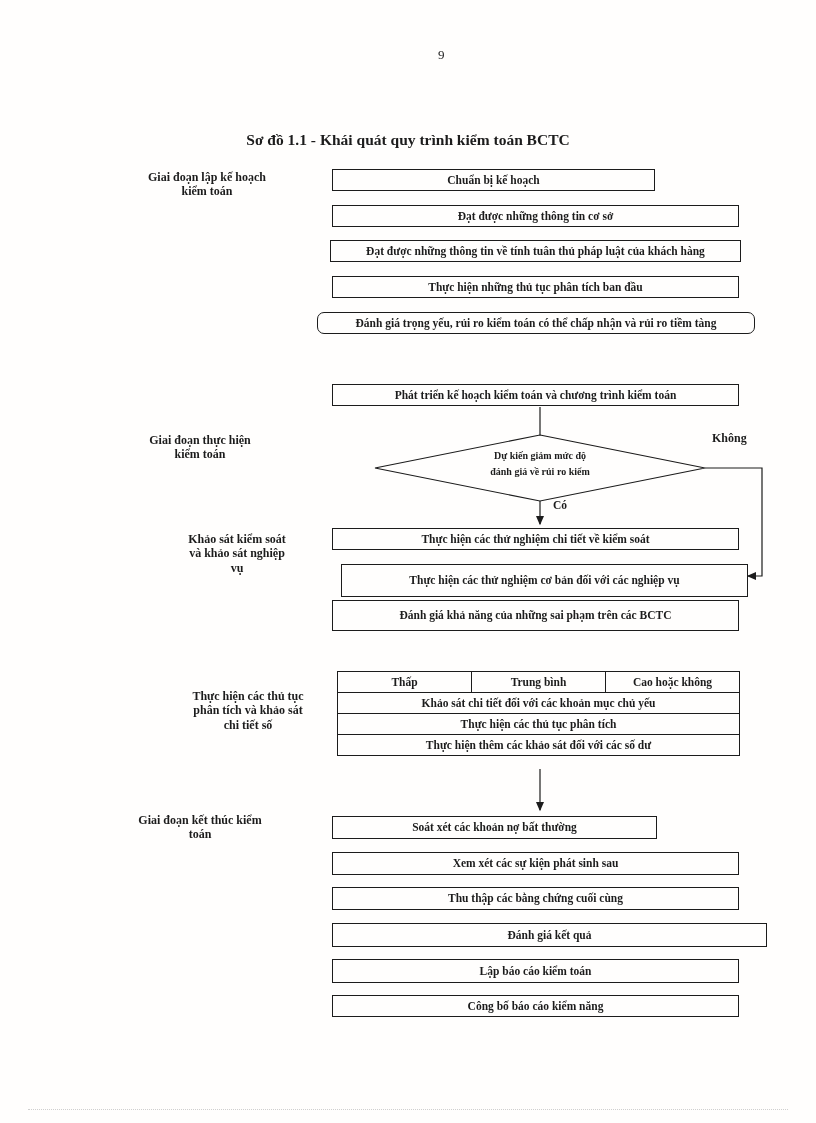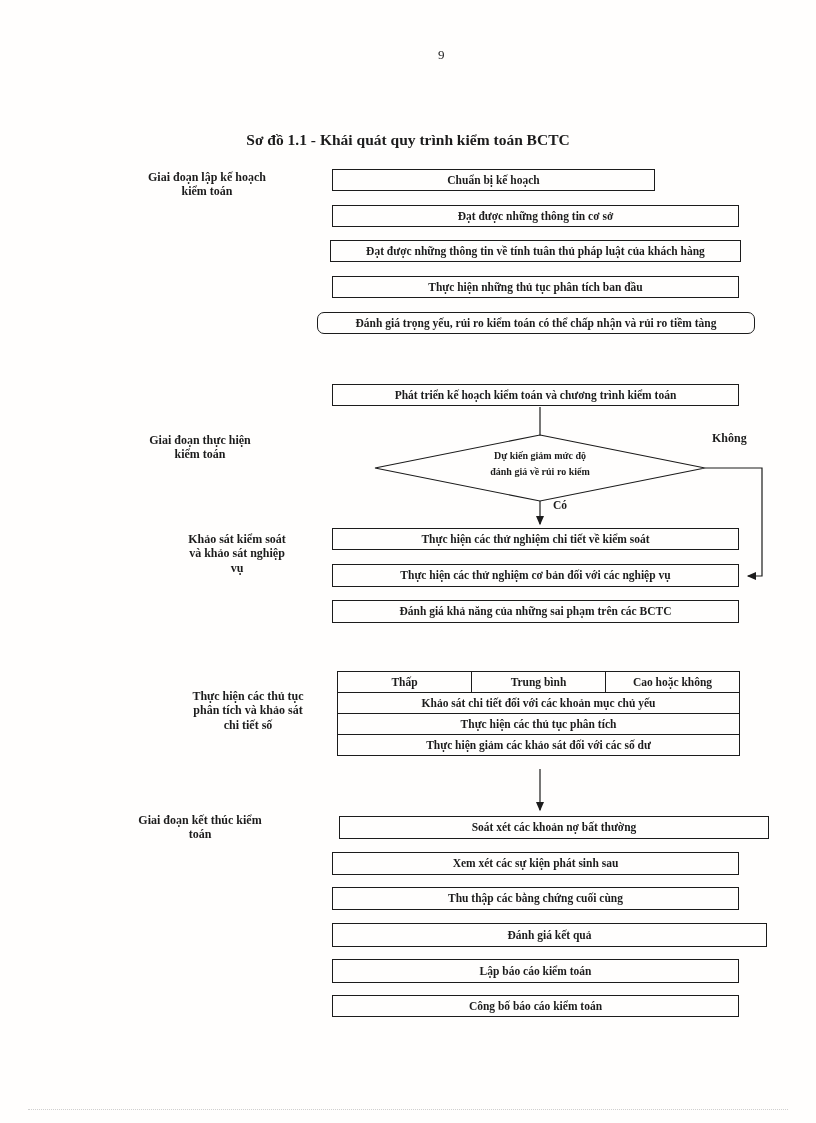--- a/index.html
+++ b/index.html
@@ -27,23 +27,23 @@
     font-weight:bold; font-size:11.5px; white-space:nowrap; line-height:1.1;
   }
   .b1 { left:332px; top:169px; width:323px; height:22px; }
   .b2 { left:332px; top:205px; width:407px; height:22px; }
   .b3 { left:330px; top:240px; width:411px; height:22px; }
   .b4 { left:332px; top:276px; width:407px; height:22px; }
   .b5 { left:317px; top:312px; width:438px; height:22px;border-radius:7px; }
   .b6 { left:330px; top:348px; width:411px; height:22px; }
   .b7 { left:332px; top:384px; width:407px; height:22px; }
   .e1 { left:332px; top:528px; width:407px; height:22px; }
-  .e2 { left:332px; top:564px; width:407px; height:23px; }
-  .e3 { left:332px; top:600px; width:407px; height:23px; }
-  .c1 { left:332px; top:816px; width:430px; height:23px;margin-left:7px; }
+  .e2 { left:341px; top:564px; width:407px; height:33px; }
+  .e3 { left:332px; top:600px; width:407px; height:31px; }
+  .c1 { left:332px; top:816px; width:325px; height:23px; }
   .c2 { left:332px; top:852px; width:407px; height:23px; }
   .c3 { left:332px; top:887px; width:407px; height:23px; }
   .c4 { left:332px; top:923px; width:435px; height:24px; }
   .c5 { left:332px; top:959px; width:407px; height:24px; }
   .c6 { left:332px; top:995px; width:407px; height:22px; }
 
   .connectors { position:absolute; left:0; top:0; pointer-events:none; }
 
   .decision-text {
     position:absolute; left:420px; top:448px; width:240px; text-align:center;
@@ -112,24 +112,24 @@
   <div class="box e3">Đánh giá khả năng của những sai phạm trên các BCTC</div>
 
   <div class="rtable">
     <div class="hrow">
       <div class="hcell">Thấp</div>
       <div class="hcell">Trung bình</div>
       <div class="hcell">Cao hoặc không</div>
     </div>
     <div class="trow">Khảo sát chi tiết đối với các khoản mục chủ yếu</div>
     <div class="trow">Thực hiện các thủ tục phân tích</div>
-    <div class="trow">Thực hiện giảm các khảo sát đối với các số dư</div>
+    <div class="trow">Thực hiện thêm các khảo sát đối với các số dư</div>
   </div>
 
   <div class="box c1">Soát xét các khoản nợ bất thường</div>
   <div class="box c2">Xem xét các sự kiện phát sinh sau</div>
   <div class="box c3">Thu thập các bằng chứng cuối cùng</div>
   <div class="box c4">Đánh giá kết quả</div>
   <div class="box c5">Lập báo cáo kiểm toán</div>
-  <div class="box c6">Công bố báo cáo kiểm toán</div>
+  <div class="box c6">Công bố báo cáo kiểm năng</div>
 
   <div class="scan-line"></div>
 </div>
 
 </body></html>

